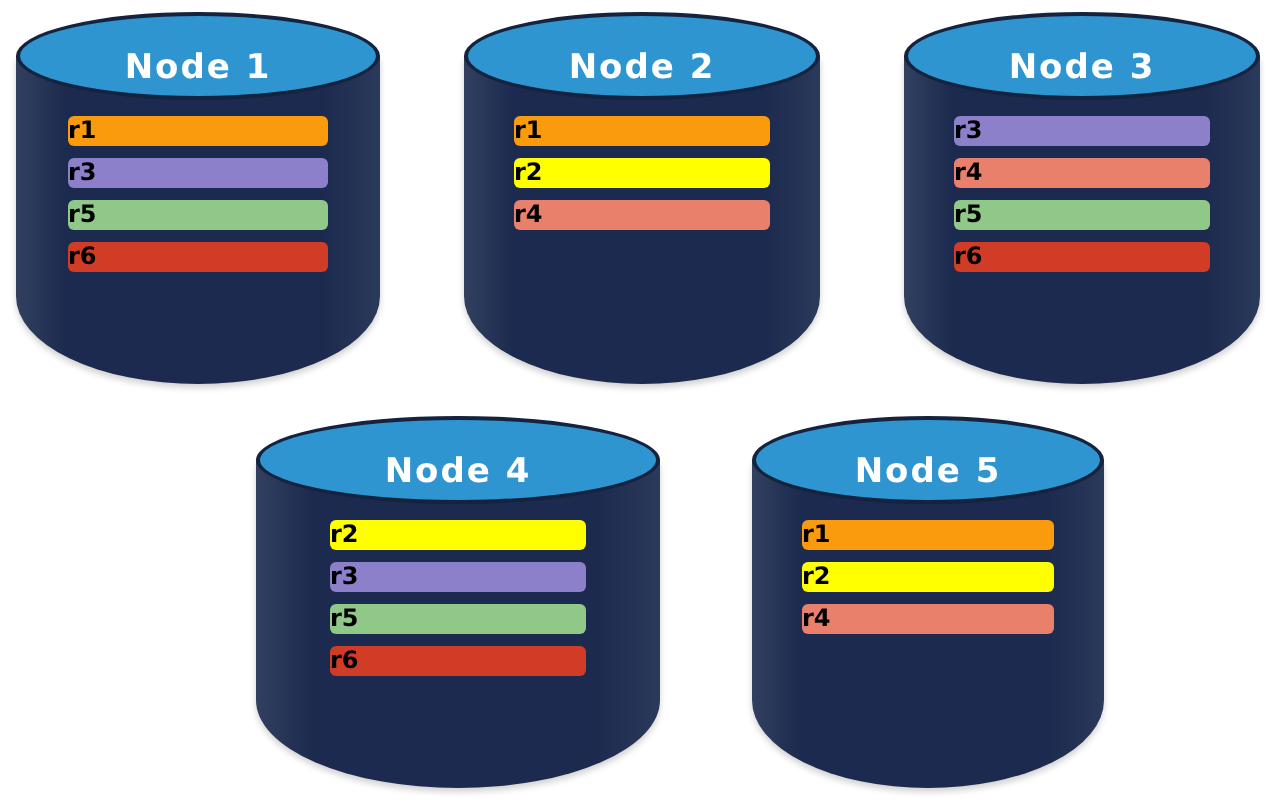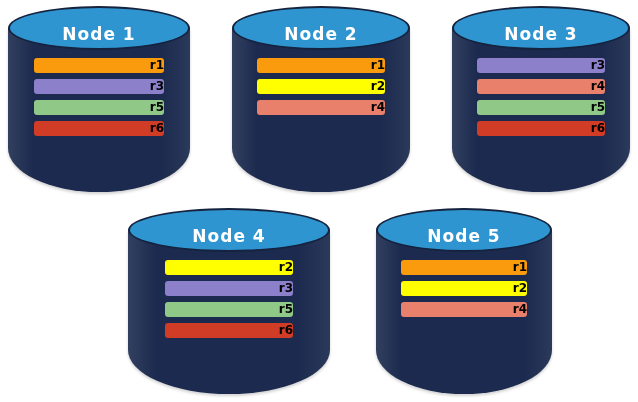--- a/index.html
+++ b/index.html
@@ -94,21 +94,21 @@
     z-index: 2;
     display: flex;
     flex-direction: column;
     align-items: center;
     gap: 6px;
   }
   .bar {
     height: 15px;
     line-height: 15px;
     border-radius: 3px;
-    text-align: right;
+    text-align: left;
     font-size: 12px;
     font-weight: bold;
     color: #000000;
     box-sizing: border-box;
   }
 </style>
 </head>
 <body>
 
 <div class="canvas">

